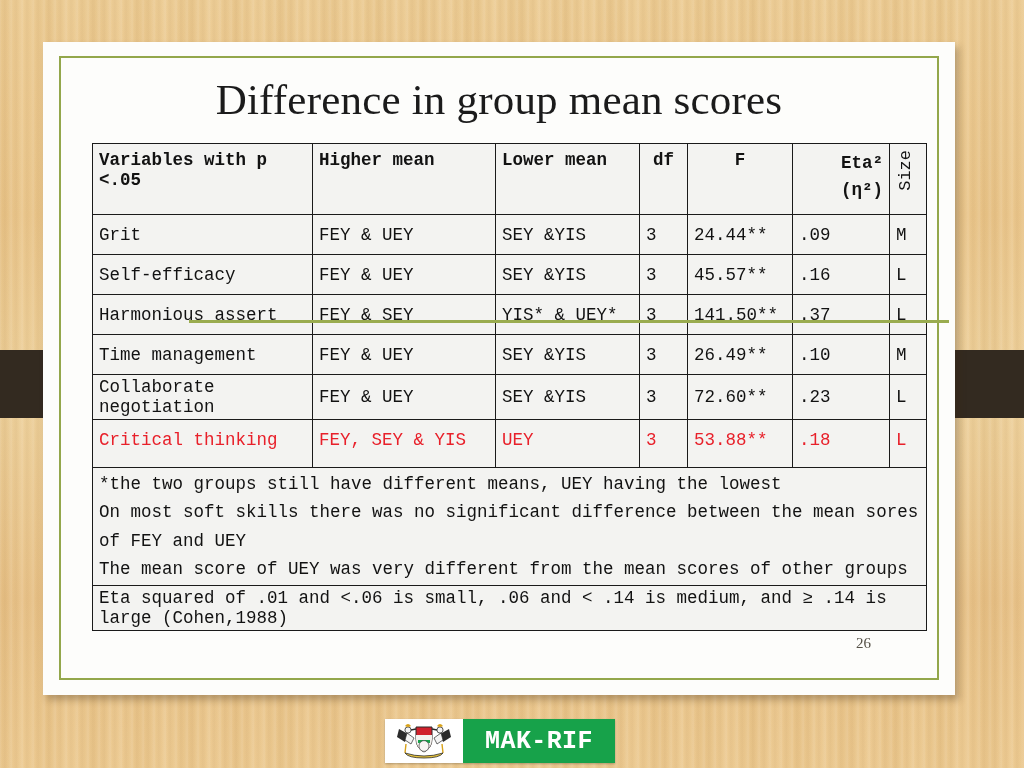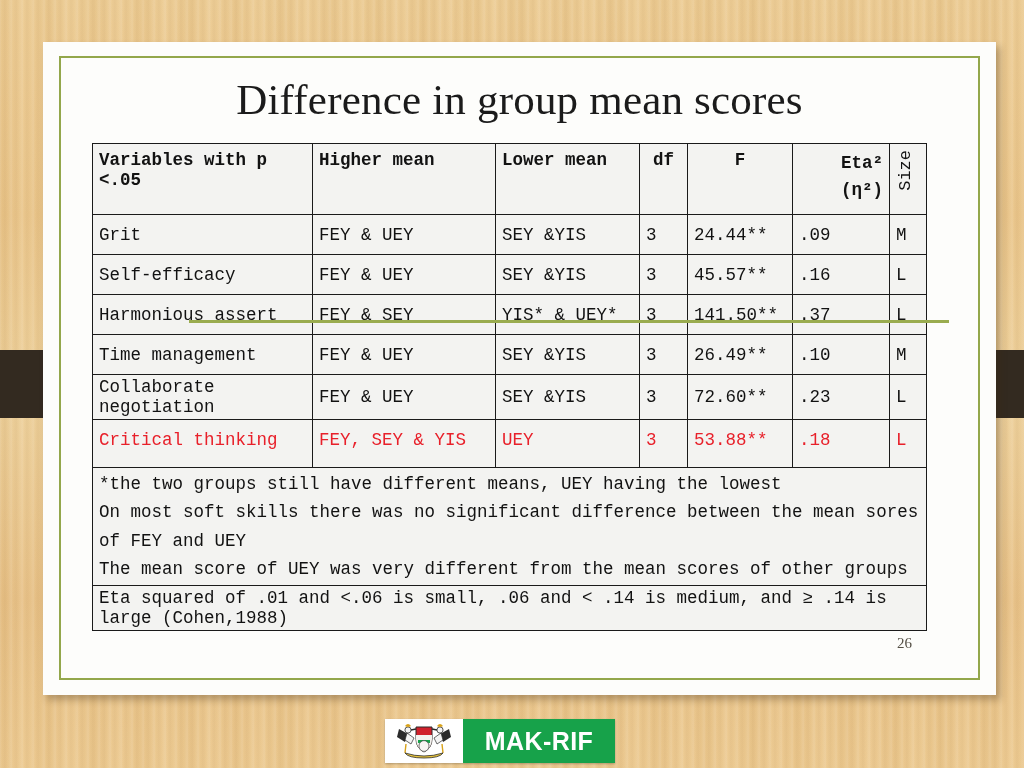--- a/index.html
+++ b/index.html
@@ -48,21 +48,20 @@
   
   #slide-card {
     position: absolute;
     left: 43px;
     top: 42px;
     width: 912px;
     height: 653px;
     background: #fdfdfb;
     box-shadow: 4px 5px 7px rgba(60,40,15,0.30);
     z-index: 3;
-    padding-left: 41px;
   }
   #slide-inner-border {
     position: absolute;
     left: 16px;
     top: 14px;
     right: 16px;
     bottom: 15px;
     border: 2px solid #93a74b;
     background: #fdfdfb;
   }
@@ -203,21 +202,21 @@
   }
   #makrif-box {
     flex: 1;
     background: #17a24a;
     display: flex;
     align-items: center;
     justify-content: center;
   }
   #makrif-label {
     color: #ffffff;
-    font-family: Liberation Sans, sans-serif;
+    font-family: Liberation Mono, monospace;
     font-weight: bold;
     font-size: 25px;
     letter-spacing: 0.4px;
   }
 </style>
 </head>
 <body>
 
 <div id="wood-bg"></div>
 

